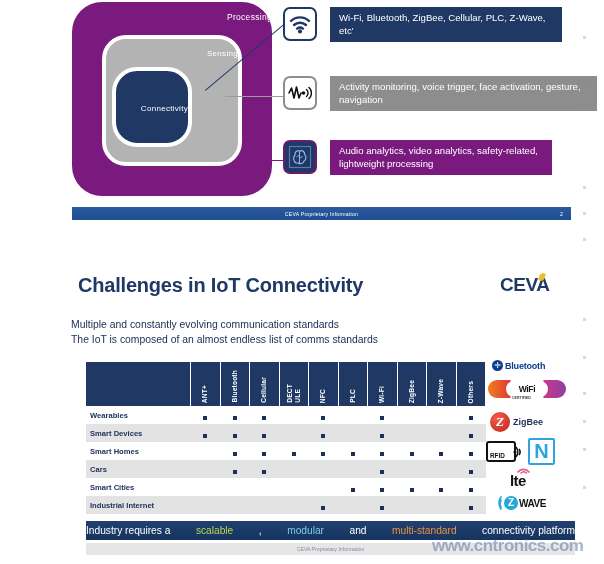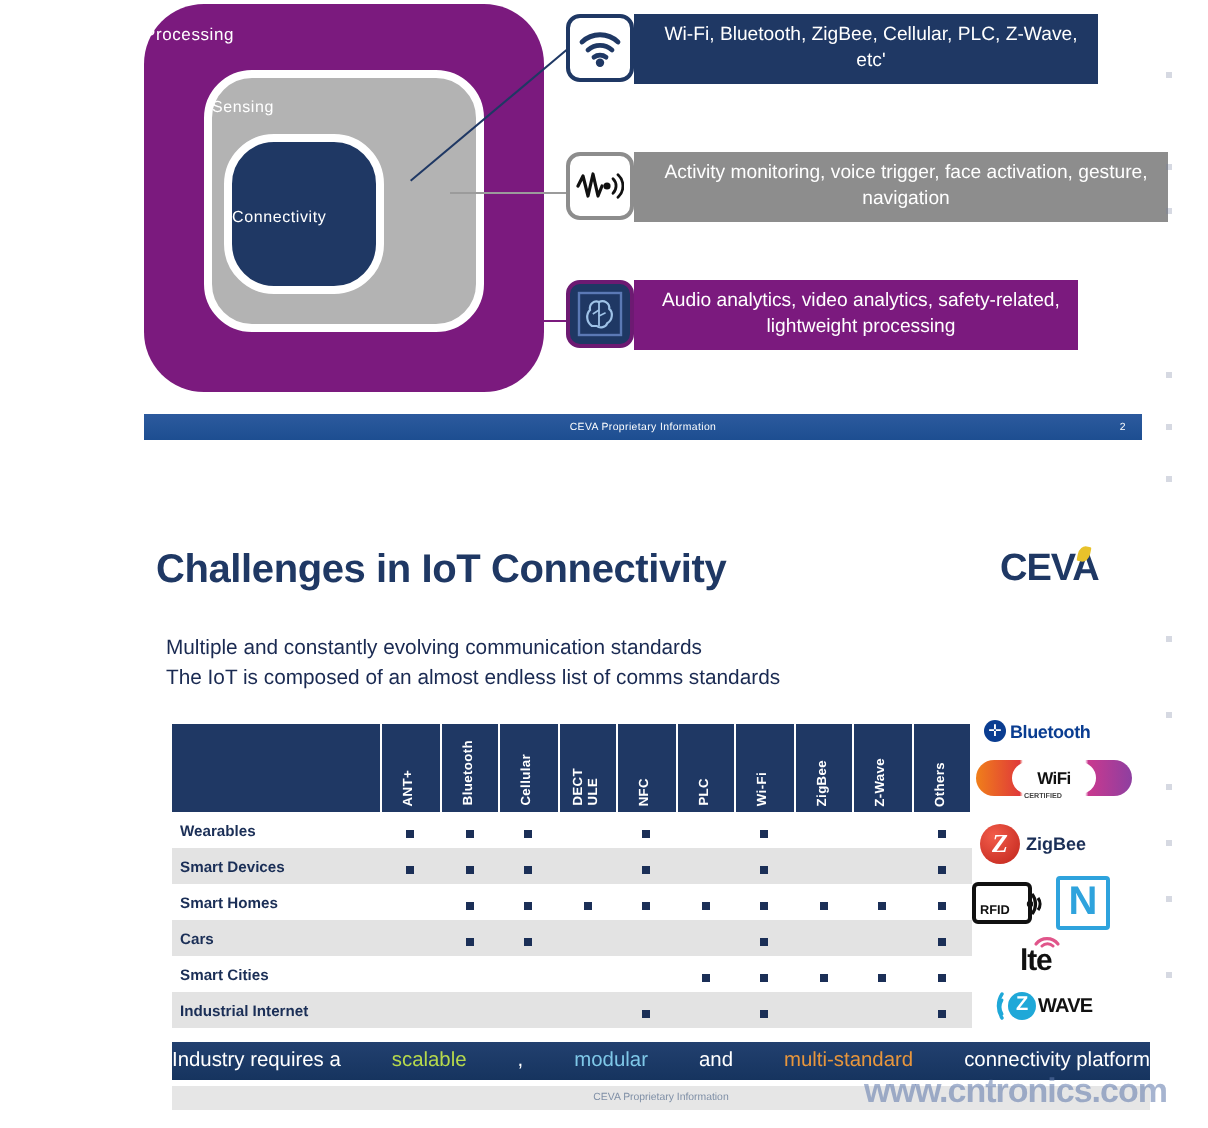--- a/index.html
+++ b/index.html
@@ -50,21 +50,21 @@
     left: 40px; top: 65px;
     width: 80px; height: 80px;
     background: #1f3864;
     border-radius: 25px;
     border: 4px solid #ffffff;
     box-sizing: border-box;
   }
   .ring-label {
     position: absolute;
     width: 100%;
-    text-align: left;
+    text-align: right;
     color: #ffffff;
     font-size: 8.5px;
     letter-spacing: .3px;
   }
   .lbl-processing { top: 10px; }
   .lbl-sensing { top: 10px; font-size: 8px; }
   .lbl-connectivity { top: 33px; font-size: 8px; }
 
   
   .connector {
@@ -91,26 +91,26 @@
     align-items: center;
     justify-content: center;
     flex: 0 0 auto;
     position: relative;
     z-index: 3;
   }
   .callout-icon.grey { border-color: #8d8d8d; }
   .callout-icon.purple { border-color: #6d1a72; background: #1f3864; }
 
   .callout-text {
+    margin-left: 13px;
     padding: 4px 4px 4px 9px;
     font-size: 9.6px;
     line-height: 13.4px;
     color: #ffffff;
     box-sizing: border-box;
-    text-align: center;
   }
   .ct-navy  { background: #1f3864; }
   .ct-grey  { background: #8d8d8d; }
   .ct-purple{ background: #7b1a7e; }
 
   .footer-bar {
     position: absolute;
     left: 72px;
     width: 499px;
     height: 13px;
@@ -158,21 +158,21 @@
   .ceva-logo .leaf {
     position: absolute;
     left: 39px; top: 1px;
     width: 6px; height: 8px;
     background: #e8c22a;
     border-radius: 60% 10% 60% 10%;
     transform: rotate(12deg);
   }
   .s2-sub {
     position: absolute;
-    left: 83px; top: 82px;
+    left: 71px; top: 82px;
     font-size: 10.4px;
     line-height: 14.5px;
     color: #1a2a52;
   }
 
   
   .tbl {
     position: absolute;
     left: 86px; top: 126px;
     width: 389px;

